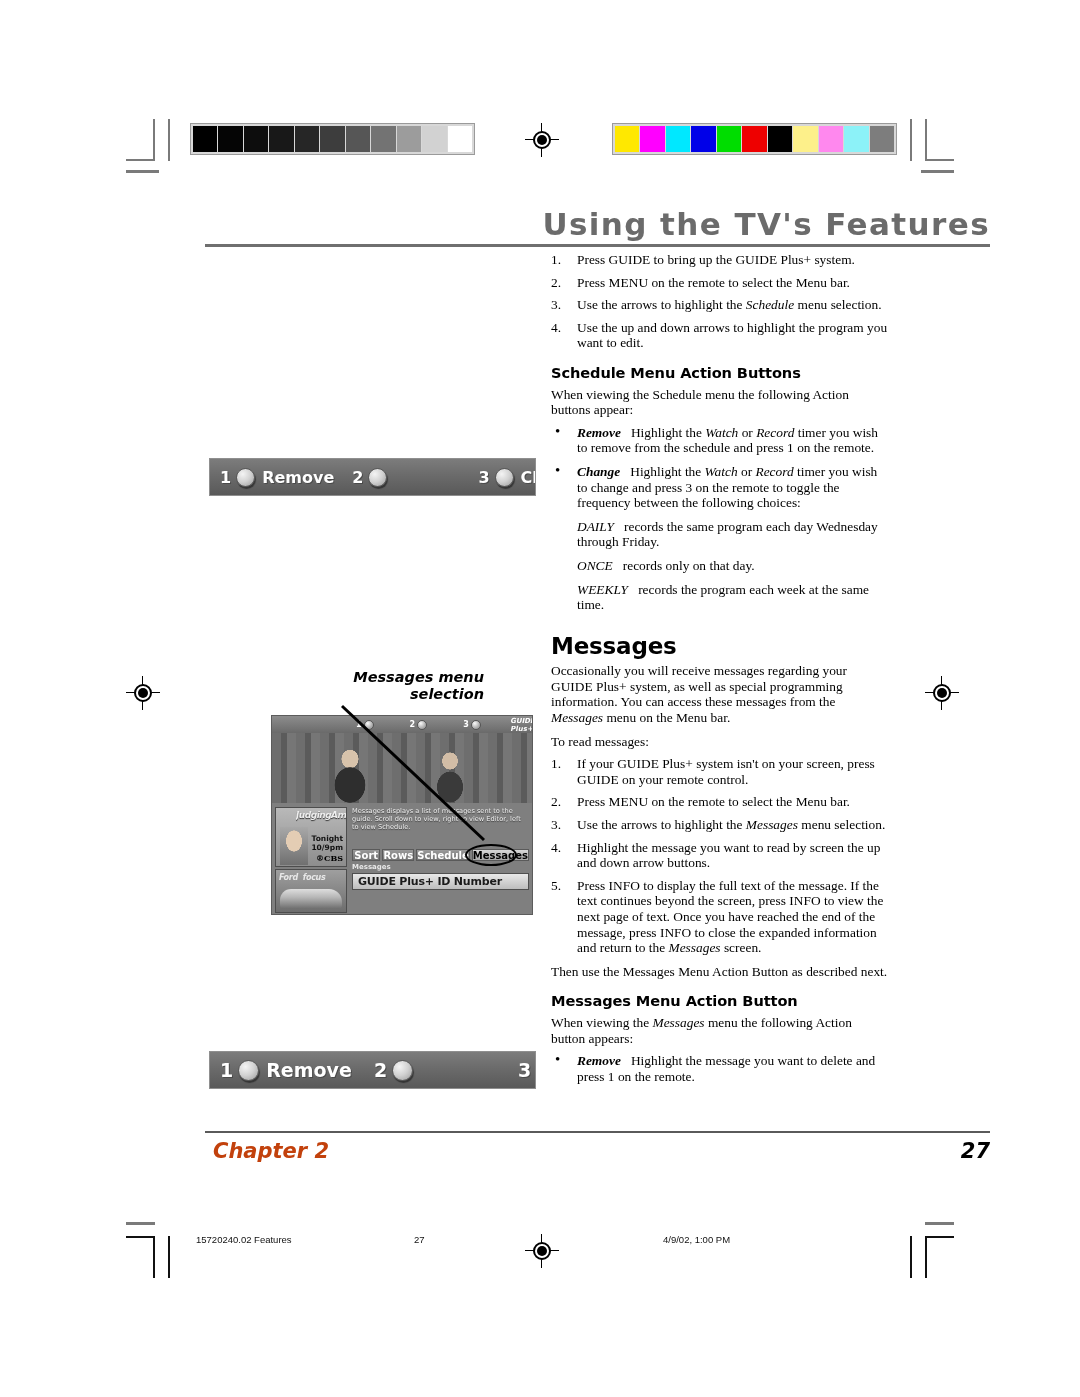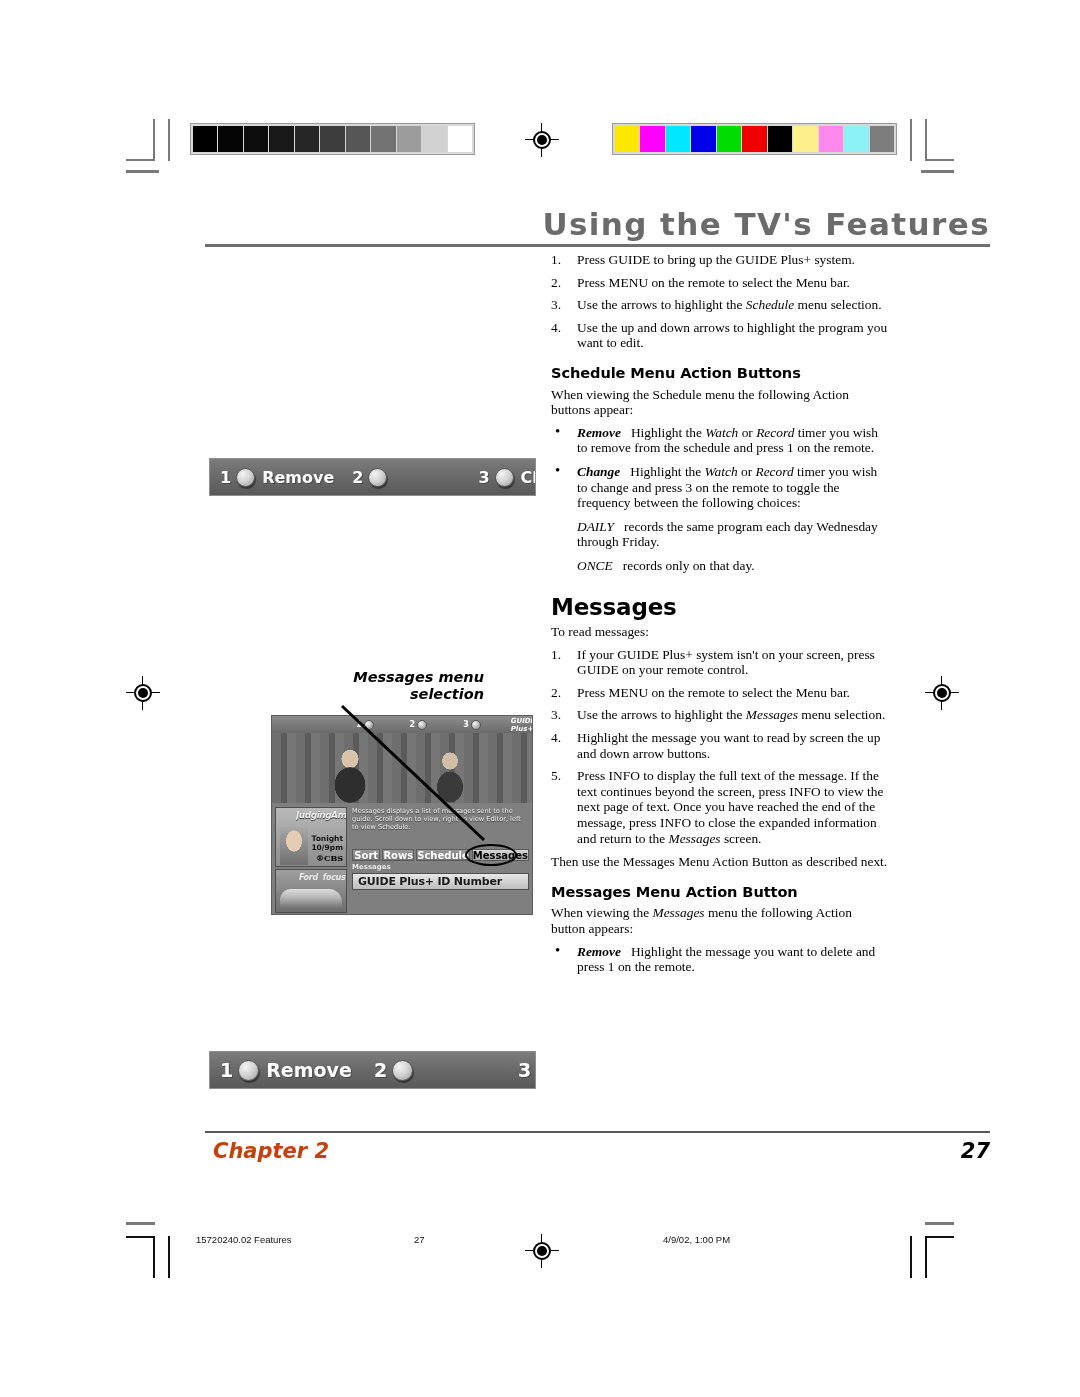--- a/index.html
+++ b/index.html
@@ -236,21 +236,21 @@
     position: absolute; right: 3px; bottom: 3px;
     color: #000; font-size: 8px; font-weight: bold; font-family: "DejaVu Serif", serif;
   }
   .tv-ad {
     position: absolute; left: 3px; top: 153px; width: 72px; height: 44px;
     background: linear-gradient(180deg,#9f9f9f,#6d6d6d);
     border: 1px solid #4d4d4d; box-sizing: border-box; overflow: hidden;
   }
   .tv-ad .brand {
     position: absolute; left: 3px; top: 3px; color: #e8e8e8;
-    font-size: 8px; font-weight: bold; font-style: italic; letter-spacing: -0.3px; margin-left: 20px;
+    font-size: 8px; font-weight: bold; font-style: italic; letter-spacing: -0.3px;
   }
   .tv-ad .car {
     position: absolute; left: 4px; bottom: 3px; width: 62px; height: 20px;
     background: linear-gradient(180deg,#dedede 0%, #b6b6b6 42%, #6d6d6d 100%);
     border-radius: 11px 13px 4px 4px;
   }
   .tv-desc {
     position: absolute; left: 80px; top: 91px; right: 3px;
     color: #f0f0f0; font-size: 6.6px; line-height: 8.2px;
     text-shadow: 0 1px 1px #3a3a3a;
@@ -418,22 +418,28 @@
         <b class="term">Change</b>&nbsp;&nbsp;&nbsp;<span>Highlight the </span><i>Watch</i><span> or </span><i>Record</i><span> timer you wish to change and press 3 on the remote to toggle the frequency between the following choices:</span>
       </li>
     </ul>
 
     <p class="indent">
       <i>DAILY</i>&nbsp;&nbsp;<span> records the same program each day Wednesday through Friday.</span>
     </p>
     <p class="indent">
       <i>ONCE</i>&nbsp;&nbsp;<span> records only on that day.</span>
     </p>
+    <p class="indent">
+      <i>WEEKLY</i>&nbsp;&nbsp;<span> records the program each week at the same time.</span>
+    </p>
 
     <h2 class="sec-big">Messages</h2>
+    <p>
+      <span>Occasionally you will receive messages regarding your GUIDE Plus+ system, as well as special programming information.  You can access these messages from the </span><i>Messages</i><span> menu on the Menu bar.</span>
+    </p>
     <p class="tight">To read messages:</p>
 
     <ol class="numlist">
       <li>
         <span class="num">1.</span>
         <span>If your GUIDE Plus+ system isn't on your screen, press GUIDE on your remote control.</span>
       </li>
       <li>
         <span class="num">2.</span>
         <span>Press MENU on the remote to select the Menu bar.</span>

